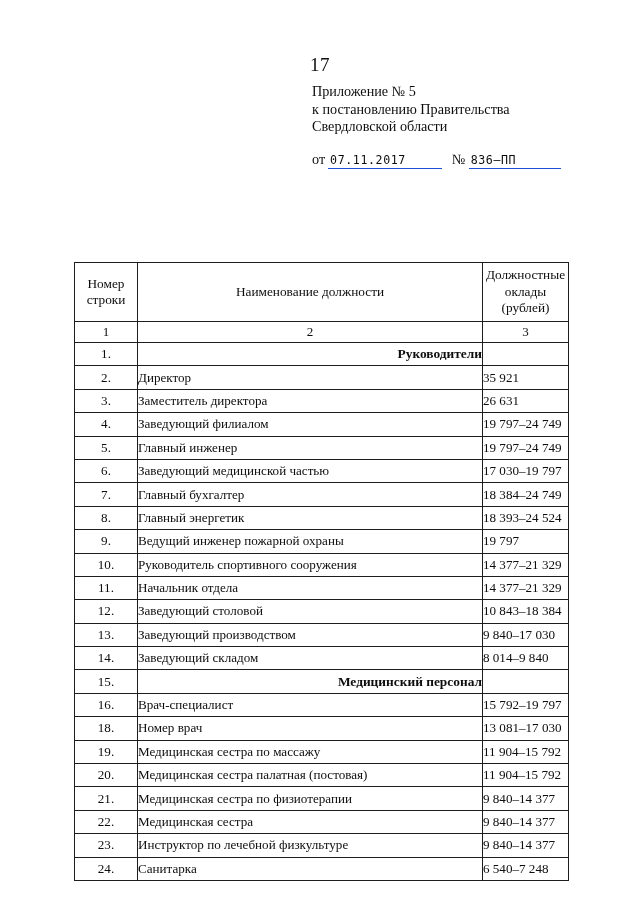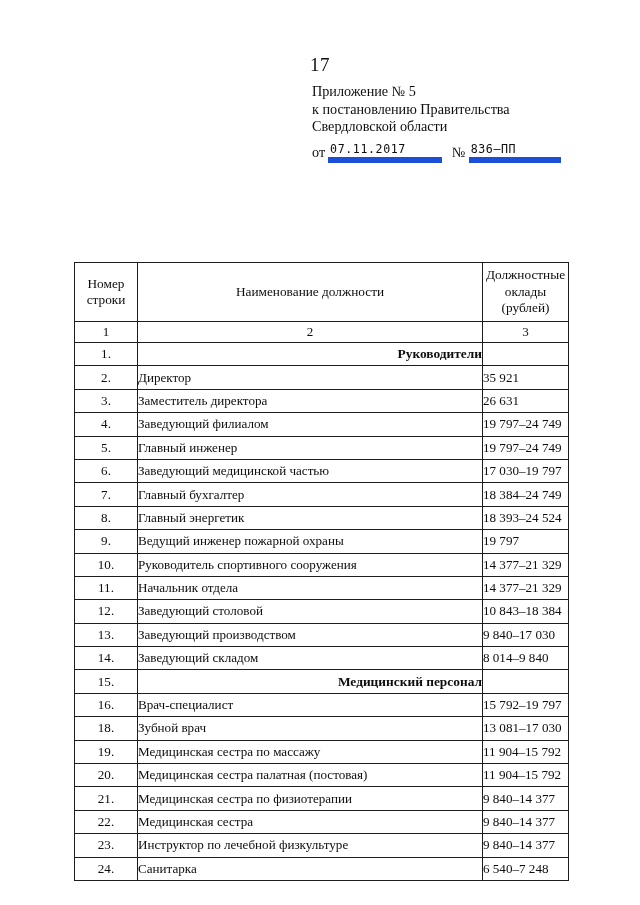--- a/index.html
+++ b/index.html
@@ -42,35 +42,35 @@
     top: 83px;
     left: 312px;
     width: 300px;
     font-size: 14.2px;
     line-height: 17.6px;
   }
   .appendix-block .line {
     white-space: nowrap;
   }
   .doc-ref-line {
-    margin-top: 7px;
+    margin-top: 15px;
     display: flex;
     align-items: flex-end;
     white-space: nowrap;
   }
   .doc-ref-line .lbl {
     font-size: 14.2px;
     padding-right: 3px;
     padding-bottom: 1px;
   }
   .typed {
     font-family: "DejaVu Sans Mono", "Liberation Mono", monospace;
     font-size: 11.6px;
     letter-spacing: 0.6px;
-    border-bottom: 6px solid #1d4ed8;
+    border-bottom: 1px solid #1d4ed8;
     padding: 0 4px 1px 2px;
     display: inline-block;
     line-height: 13px;
   }
   .typed.date { min-width: 108px; }
   .typed.num  { min-width: 86px; }
   .doc-ref-line .numsign {
     font-size: 14.2px;
     padding: 0 3px 1px 10px;
   }
@@ -267,21 +267,21 @@
           <td class="cell-name">Медицинский персонал</td>
           <td class="cell-pay"></td>
         </tr>
         <tr class="body-row">
           <td class="cell-num">16.</td>
           <td class="cell-name">Врач-специалист</td>
           <td class="cell-pay">15 792–19 797</td>
         </tr>
         <tr class="body-row">
           <td class="cell-num">18.</td>
-          <td class="cell-name">Зубной врач</td>
+          <td class="cell-name">Номер врач</td>
           <td class="cell-pay">13 081–17 030</td>
         </tr>
         <tr class="body-row">
           <td class="cell-num">19.</td>
           <td class="cell-name">Медицинская сестра по массажу</td>
           <td class="cell-pay">11 904–15 792</td>
         </tr>
         <tr class="body-row">
           <td class="cell-num">20.</td>
           <td class="cell-name">Медицинская сестра палатная (постовая)</td>

